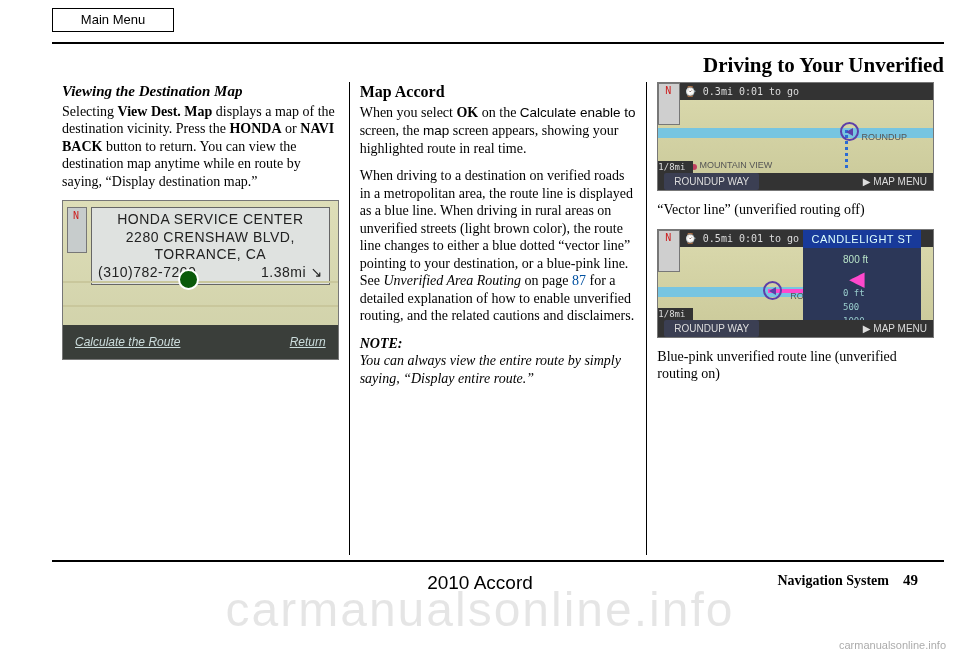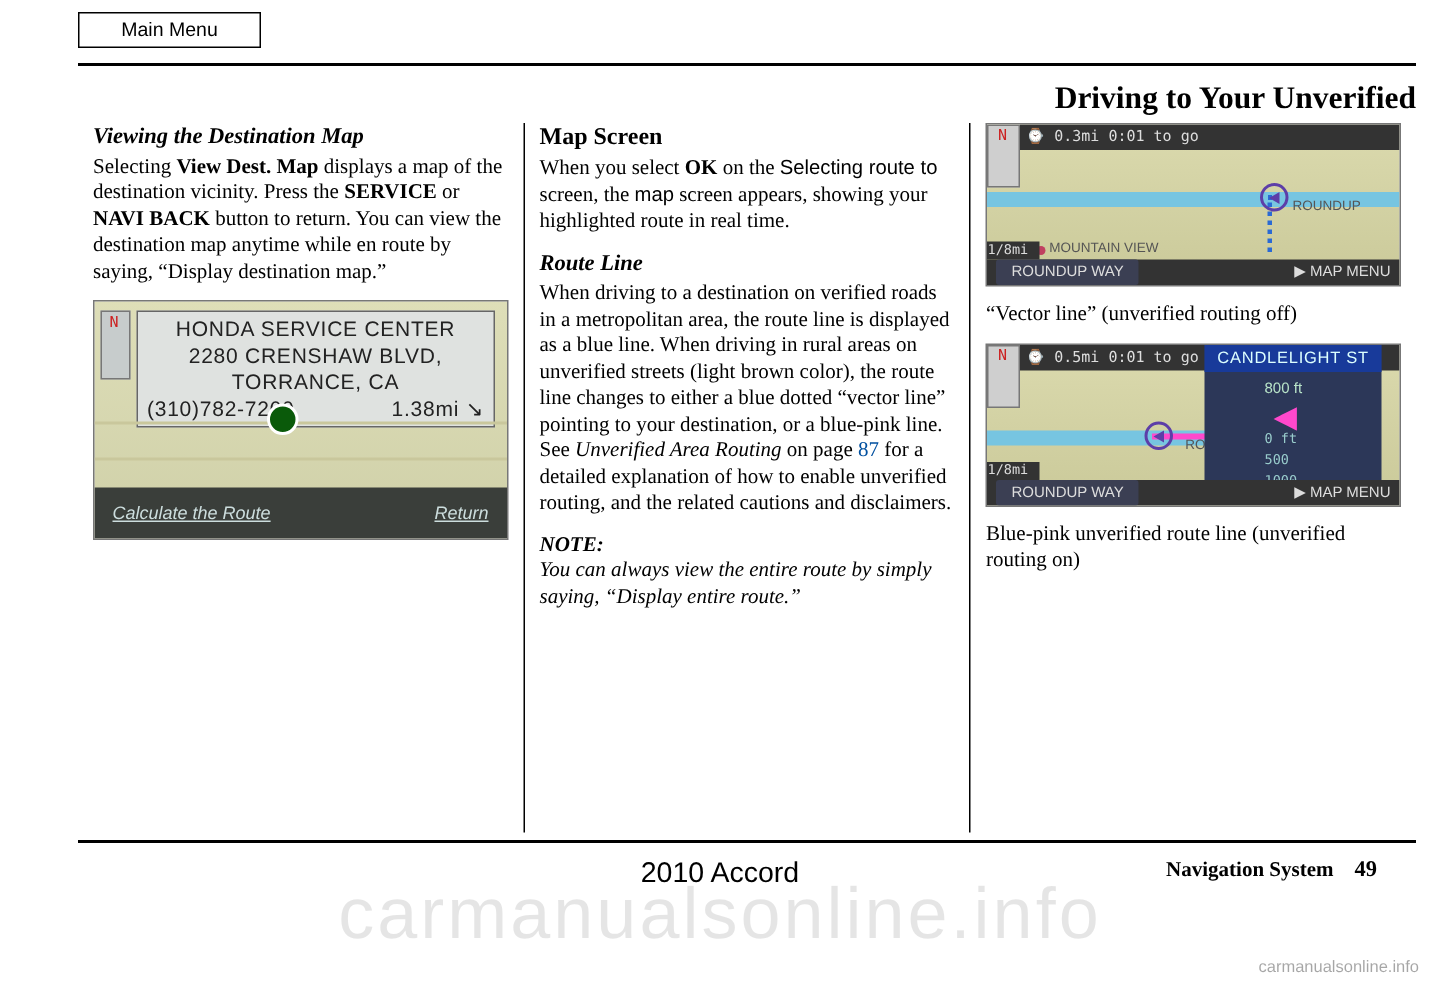--- a/index.html
+++ b/index.html
@@ -216,21 +216,21 @@
 
 <div class="main-menu-btn">Main Menu</div>
 <div class="rule-top"></div>
 <div class="section-title">Driving to Your Unverified</div>
 
 <div class="columns">
 
   <div class="col">
     <h3 class="italic">Viewing the Destination Map</h3>
     <p>
-      <span> Selecting </span><span class="bold">View Dest. Map</span><span> displays a map of the destination vicinity. Press the </span><span class="bold">SERVICE</span><span> or </span><span class="bold">NAVI BACK</span><span> button to return. You can view the destination map anytime while en route by saying, “Display destination map.”</span>
+      <span> Selecting </span><span class="bold">View Dest. Map</span><span> displays a map of the destination vicinity. Press the </span><span class="bold">HONDA</span><span> or </span><span class="bold">NAVI BACK</span><span> button to return. You can view the destination map anytime while en route by saying, “Display destination map.”</span>
     </p>
 
     <div class="shot shot1">
       <div class="compass"></div>
       <div class="infobox">
         <div style="text-align:center">HONDA SERVICE CENTER</div>
         <div style="text-align:center">2280 CRENSHAW BLVD, TORRANCE, CA</div>
         <div style="display:flex;justify-content:space-between">
           <span>(310)782-7200</span>
           <span>1.38mi ↘</span>
@@ -242,25 +242,24 @@
       </div>
       <div class="pin"></div>
       <div class="bottombar">
         <span>Calculate the Route</span>
         <span>Return</span>
       </div>
     </div>
   </div>
 
   <div class="col">
-    <h3 class="bold">Map Screen</h3>
+    <h3 class="bold">Map Accord</h3>
     <p>
-      <span>When you select </span><span class="bold">OK</span><span> on the </span><span class="sans">Selecting route to</span><span> screen, the </span><span class="sans">map</span><span> screen appears, showing your highlighted route in real time.</span>
+      <span>When you select </span><span class="bold">OK</span><span> on the </span><span class="sans">Calculate enable to</span><span> screen, the </span><span class="sans">map</span><span> screen appears, showing your highlighted route in real time.</span>
     </p>
-    <h3 class="italic">Route Line</h3>
     <p>
       <span>When driving to a destination on verified roads in a metropolitan area, the route line is displayed as a blue line. When driving in rural areas on unverified streets (light brown color), the route line changes to either a blue dotted “vector line” pointing to your destination, or a blue-pink line. See </span><span class="italic">Unverified Area Routing</span><span> on page </span><span class="linkcolor">87</span><span> for a detailed explanation of how to enable unverified routing, and the related cautions and disclaimers.</span>
     </p>
     <p class="note-label">NOTE:</p>
     <p class="note-text">You can always view the entire route by simply saying, “Display entire route.”</p>
   </div>
 
   <div class="col">
 
     <div class="shot shot23">

